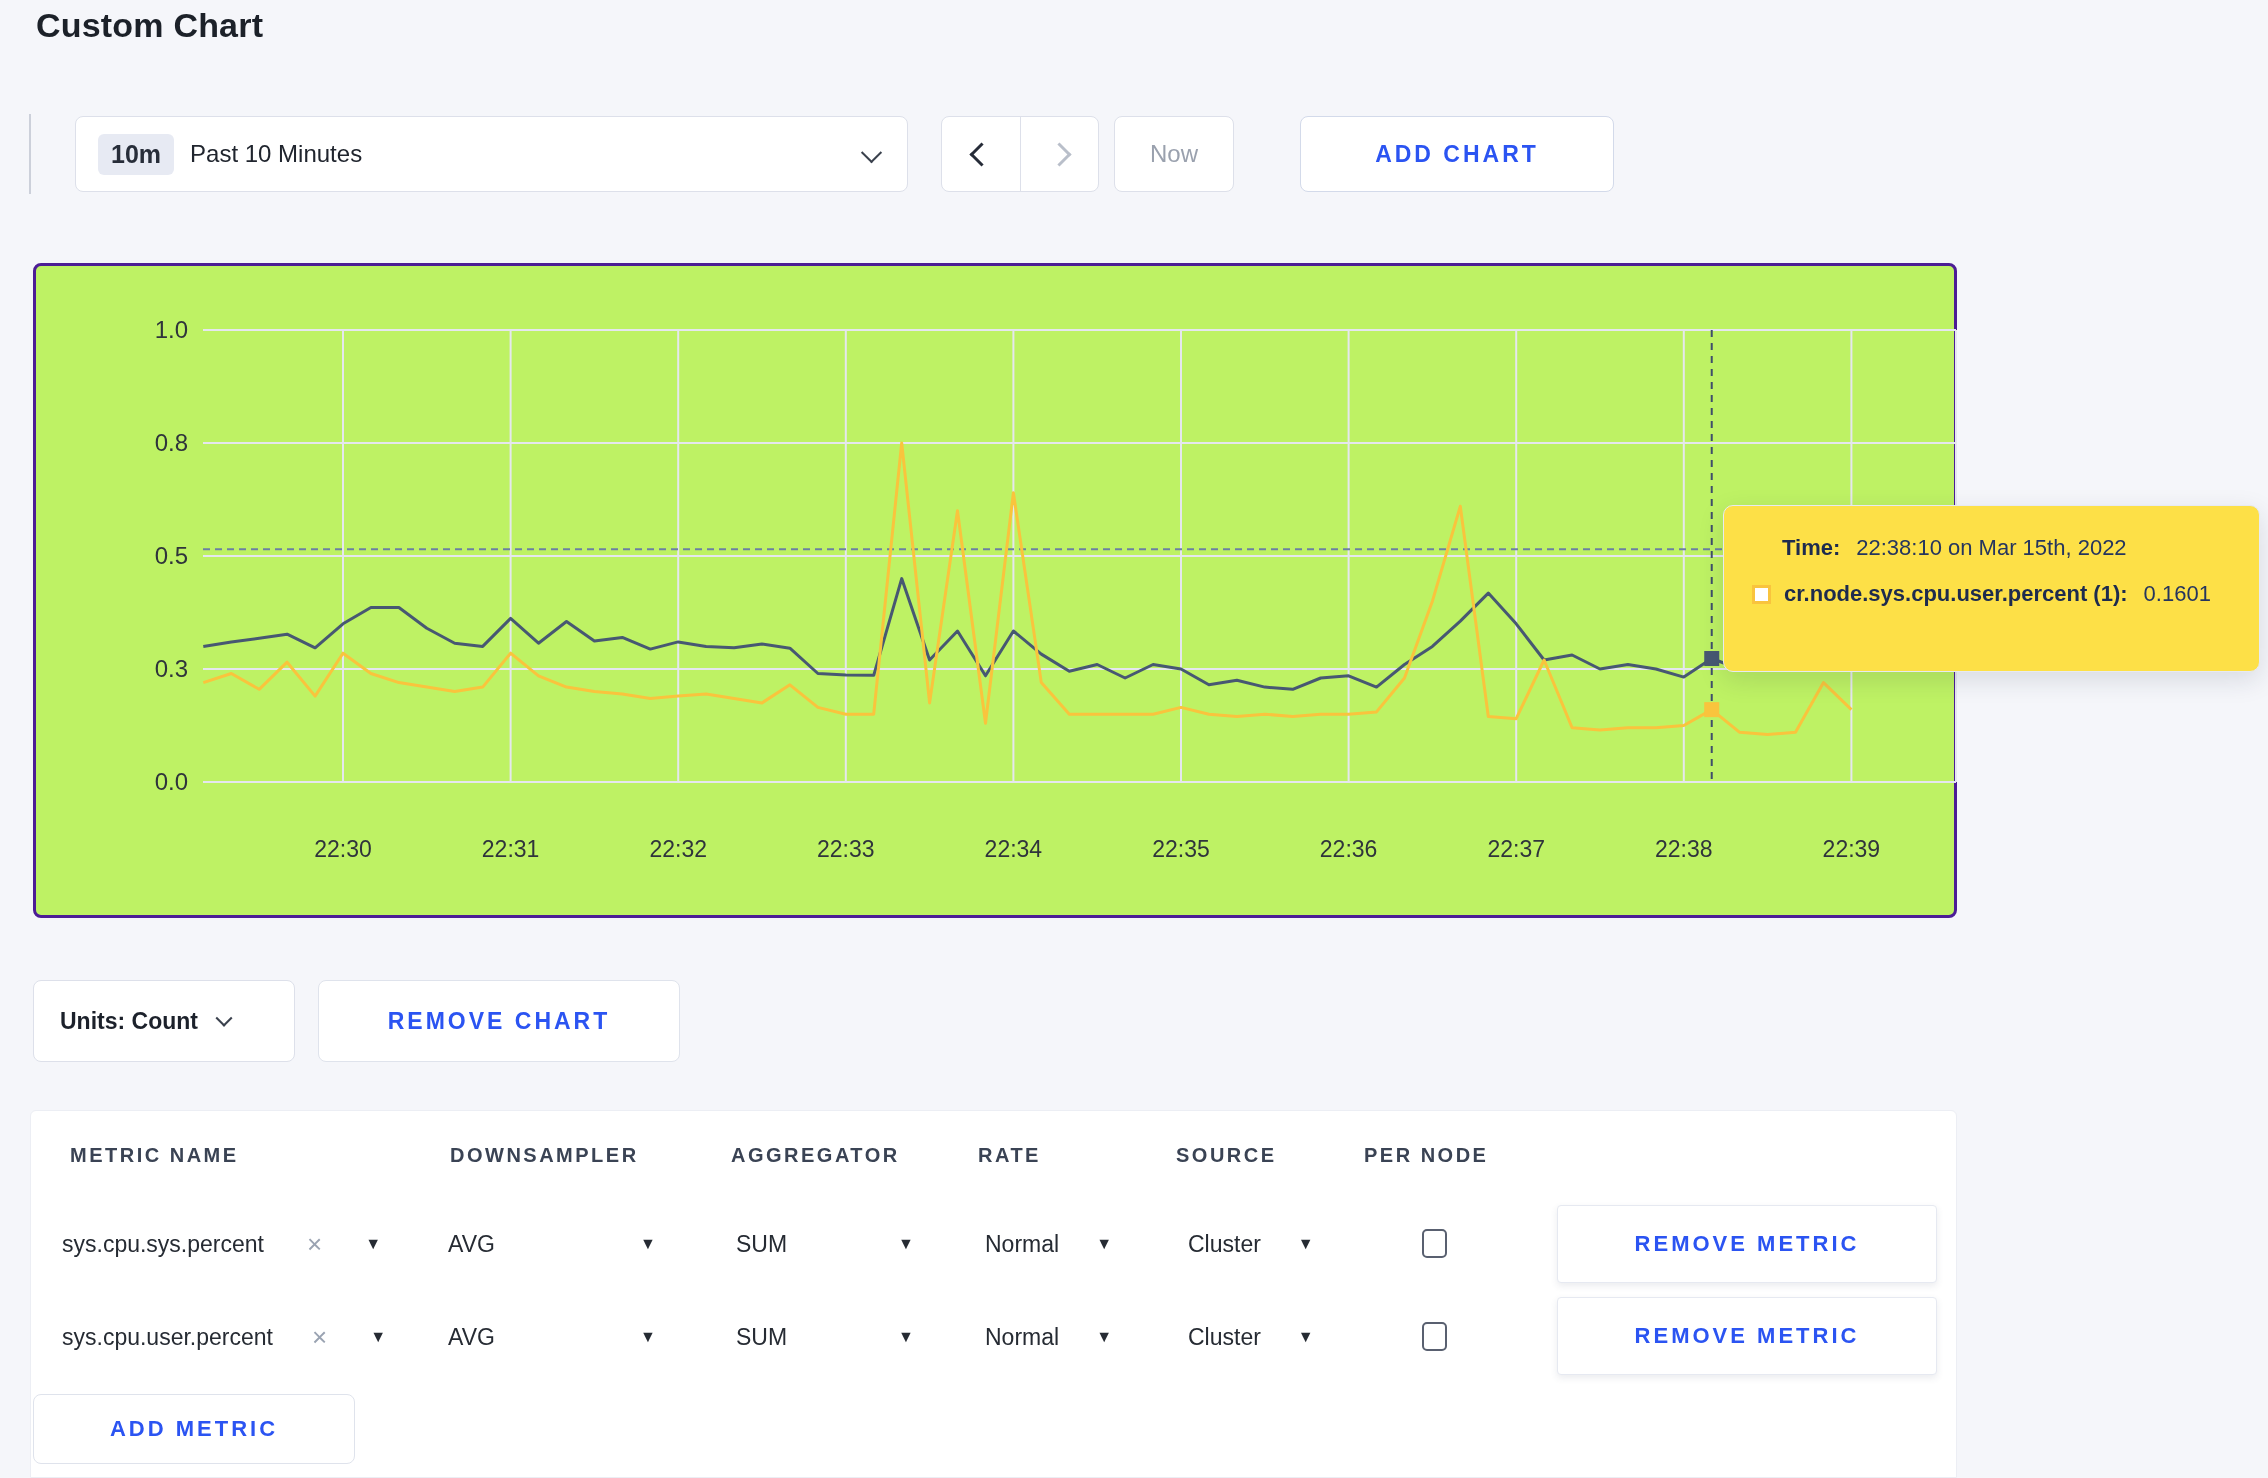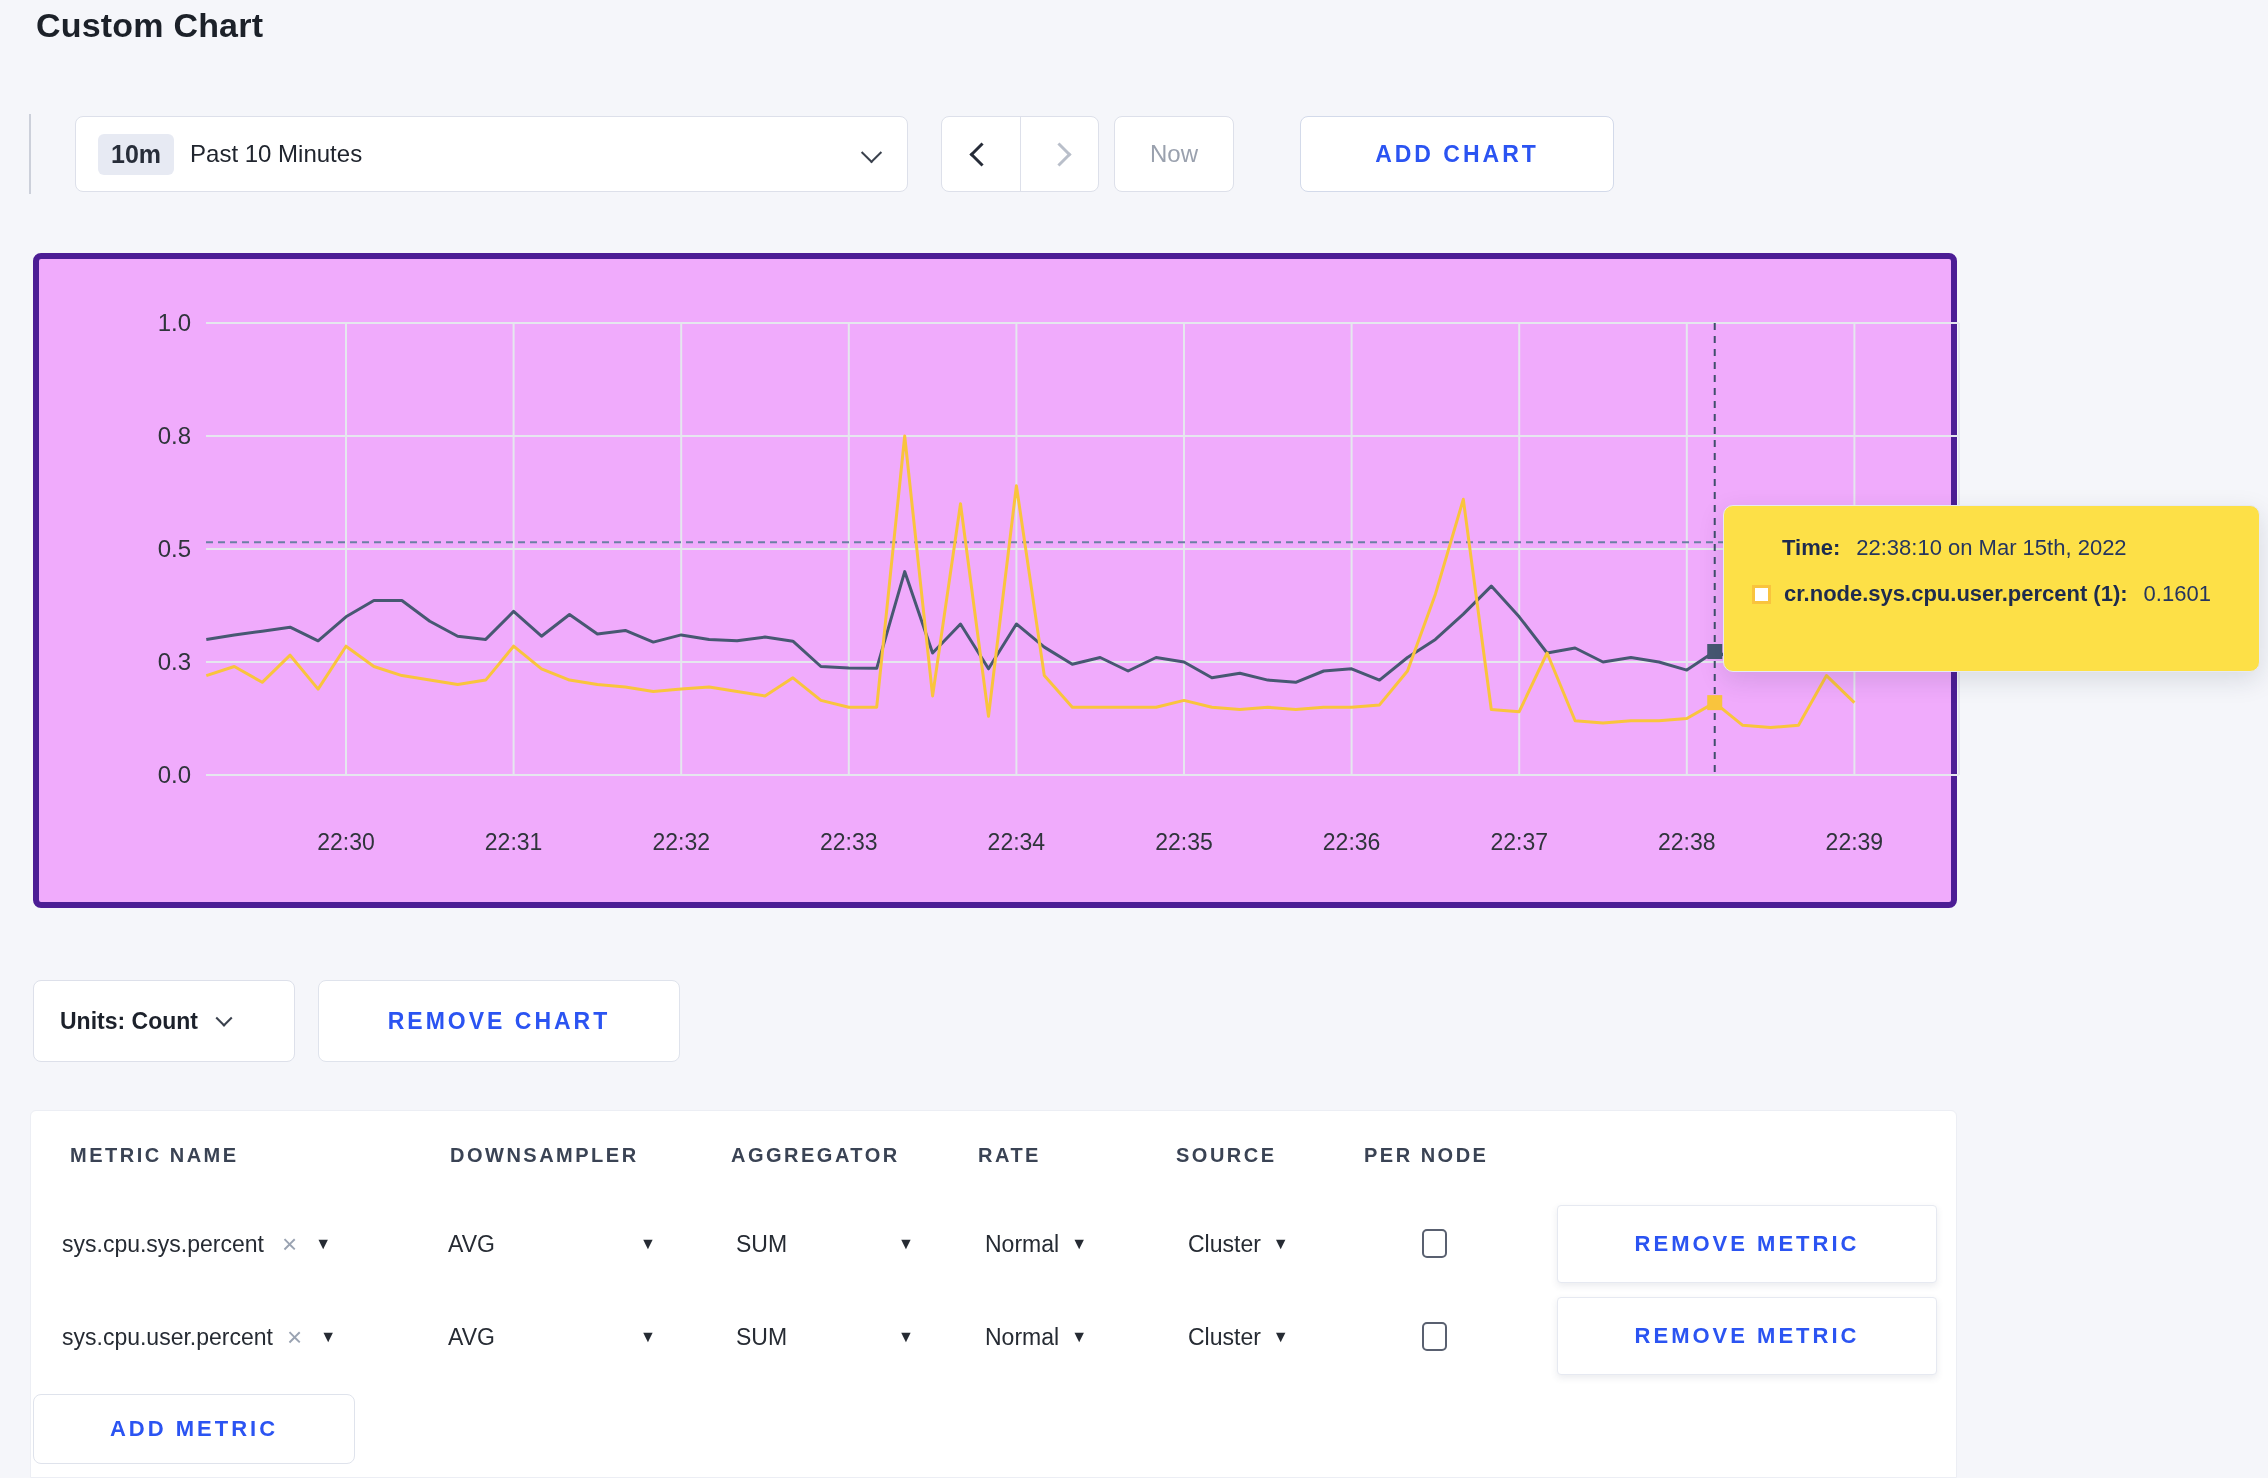--- a/index.html
+++ b/index.html
@@ -26,21 +26,21 @@
   .arrow-half { width:79px; height:100%; display:flex; align-items:center; justify-content:center; cursor:pointer; }
   .arrow-half + .arrow-half { border-left:1px solid #dde0ea; }
   .arr { width:17px; height:17px; border-right:3.5px solid #262c38; border-bottom:3.5px solid #262c38; }
   .arr.left  { transform:rotate(135deg); }
   .arr.right { transform:rotate(-45deg); border-color:#b9bfca; }
   .now-btn { left:1114px; top:116px; width:120px; height:76px; justify-content:center; font-size:24px; color:#9aa1ae; cursor:default; }
   .blue-btn { justify-content:center; color:#2b54f2; font-size:23px; font-weight:600; letter-spacing:3px; cursor:pointer; }
   .add-chart { left:1300px; top:116px; width:314px; height:76px; border-color:#d3daea; }
 
   
-  .chart-card { left:33px; top:253px; width:1924px; height:655px; background:#f0abfc; border:6px solid #4c1d95; border-radius:8px; }
+  .chart-card { left:33px; top:263px; width:1924px; height:655px; background:#bef264; border:3px solid #4c1d95; border-radius:8px; }
   svg text.ylab { font-size:24px; fill:#2f343b; font-family:"Liberation Sans",sans-serif; }
   svg text.xlab { font-size:23px; fill:#2f343b; font-family:"Liberation Sans",sans-serif; }
   svg line.grid { stroke:#e5e7ee; stroke-width:2; }
   svg line.dash-h { stroke:#6b80a3; stroke-width:2; stroke-dasharray:7 5; }
   svg line.dash-v { stroke:#3f4e6b; stroke-width:2; stroke-dasharray:7 6; }
 
   
   .tooltip { left:1723px; top:505px; width:537px; height:167px; background:#fde047; border:1px solid #e7eaf1; border-radius:10px;
              box-shadow:0 8px 26px rgba(25,35,65,.13); z-index:5; padding-top:25px; }
   .tt-row { display:flex; align-items:center; height:34px; margin-bottom:12px; font-size:22px; color:#25355e; }
@@ -52,21 +52,21 @@
 
   
   .units-btn { left:33px; top:980px; width:262px; height:82px; cursor:pointer; }
   .units-label { margin-left:26px; font-size:23px; font-weight:bold; color:#1c212b; }
   .units-btn .chev { margin-left:20px; width:12px; height:12px; border-width:2px; }
   .remove-chart { left:318px; top:980px; width:362px; height:82px; border-color:#dfe3ec; }
 
   
   .metrics-card { left:30px; top:1110px; width:1927px; height:368px; background:#fff; border:1px solid #eceef4; border-radius:6px 6px 0 0; }
   .th { position:absolute; top:1144px; font-size:20px; font-weight:700; letter-spacing:2.5px; color:#3a4354; }
-  .cell { position:absolute; height:30px; line-height:30px; font-size:23px; color:#262b33; display:flex; align-items:center; }
+  .cell { position:absolute; height:30px; line-height:30px; font-size:23px; color:#262b33; display:flex; align-items:center;gap:25px; }
   .tri { font-size:16px; color:#262b33; }
   .x-icon { color:#9aa3b2; font-size:26px; }
   .checkbox { position:absolute; left:1422px; width:25px; height:29px; border:2.5px solid #596070; border-radius:5px; background:#fff; cursor:pointer; }
   .rm-btn { position:absolute; left:1557px; width:380px; height:78px; background:#fff; border:1px solid #e6e9f1; border-radius:4px;
             box-shadow:0 3px 7px rgba(60,70,100,.10); display:flex; align-items:center; justify-content:center;
             color:#2b54f2; font-size:22px; font-weight:600; letter-spacing:3px; cursor:pointer; }
   .add-metric { left:33px; top:1394px; width:322px; height:70px; border-color:#dfe3ec; font-size:22px; }
 </style>
 </head>
 <body>

